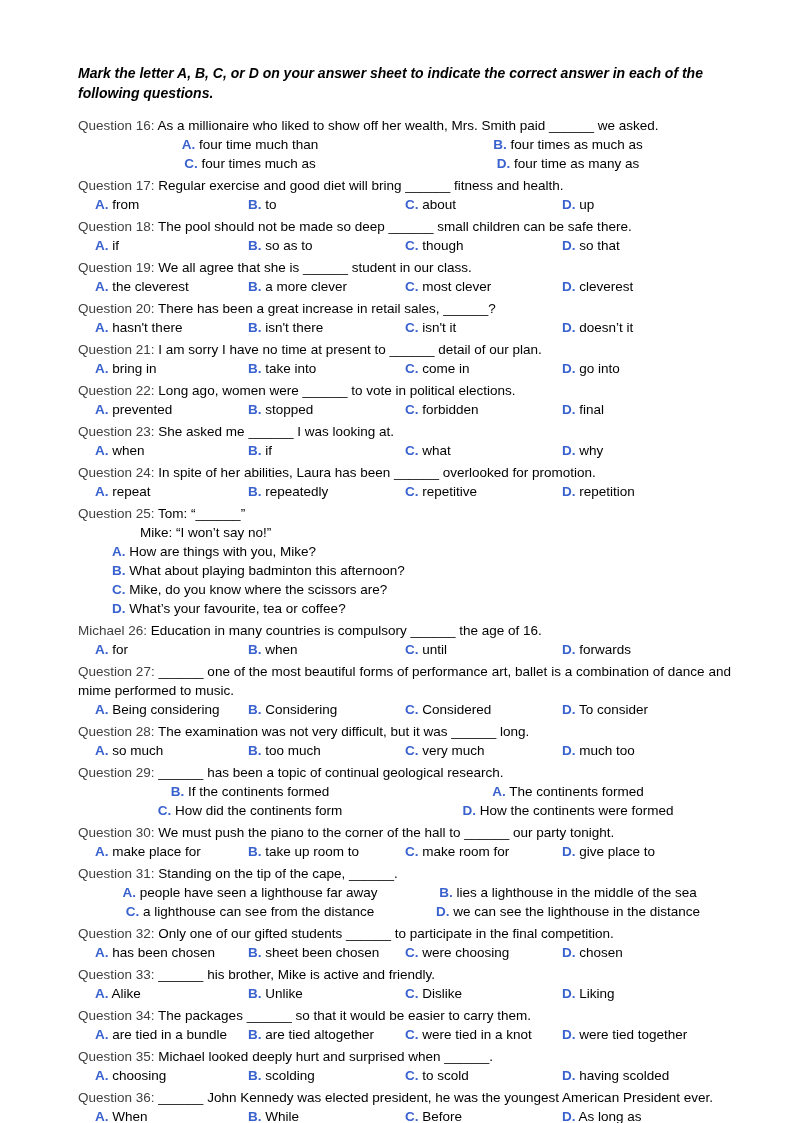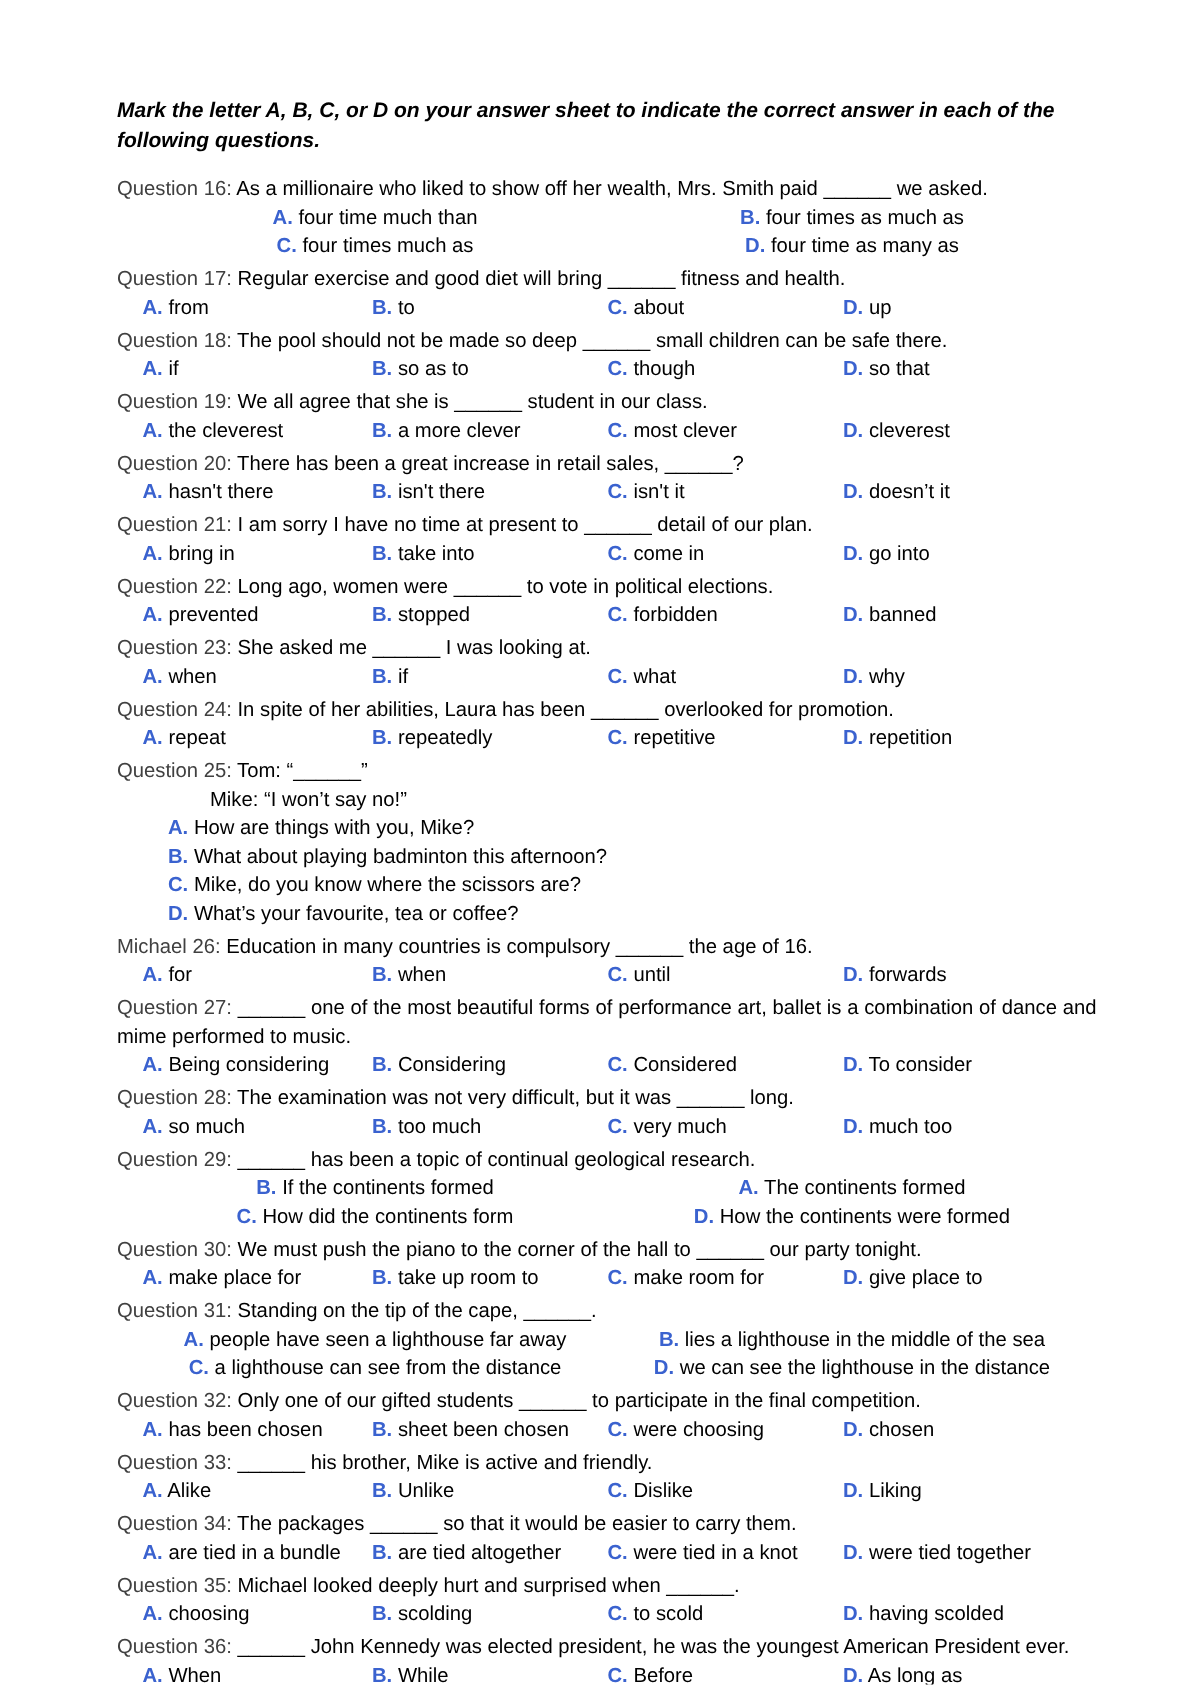--- a/index.html
+++ b/index.html
@@ -138,21 +138,21 @@
           <span class="opt"><span class="opt-letter">C.</span> <span>come in</span></span>
           <span class="opt"><span class="opt-letter">D.</span> <span>go into</span></span>
         </div>
       </div>
       <div class="question">
         <p class="qline"><span class="qlabel">Question 22:</span> <span>Long ago, women were ______ to vote in political elections.</span></p>
         <div class="opts four">
           <span class="opt"><span class="opt-letter">A.</span> <span>prevented</span></span>
           <span class="opt"><span class="opt-letter">B.</span> <span>stopped</span></span>
           <span class="opt"><span class="opt-letter">C.</span> <span>forbidden</span></span>
-          <span class="opt"><span class="opt-letter">D.</span> <span>banned</span></span>
+          <span class="opt"><span class="opt-letter">D.</span> <span>final</span></span>
         </div>
       </div>
       <div class="question">
         <p class="qline"><span class="qlabel">Question 23:</span> <span>She asked me ______ I was looking at.</span></p>
         <div class="opts four">
           <span class="opt"><span class="opt-letter">A.</span> <span>when</span></span>
           <span class="opt"><span class="opt-letter">B.</span> <span>if</span></span>
           <span class="opt"><span class="opt-letter">C.</span> <span>what</span></span>
           <span class="opt"><span class="opt-letter">D.</span> <span>why</span></span>
         </div>

